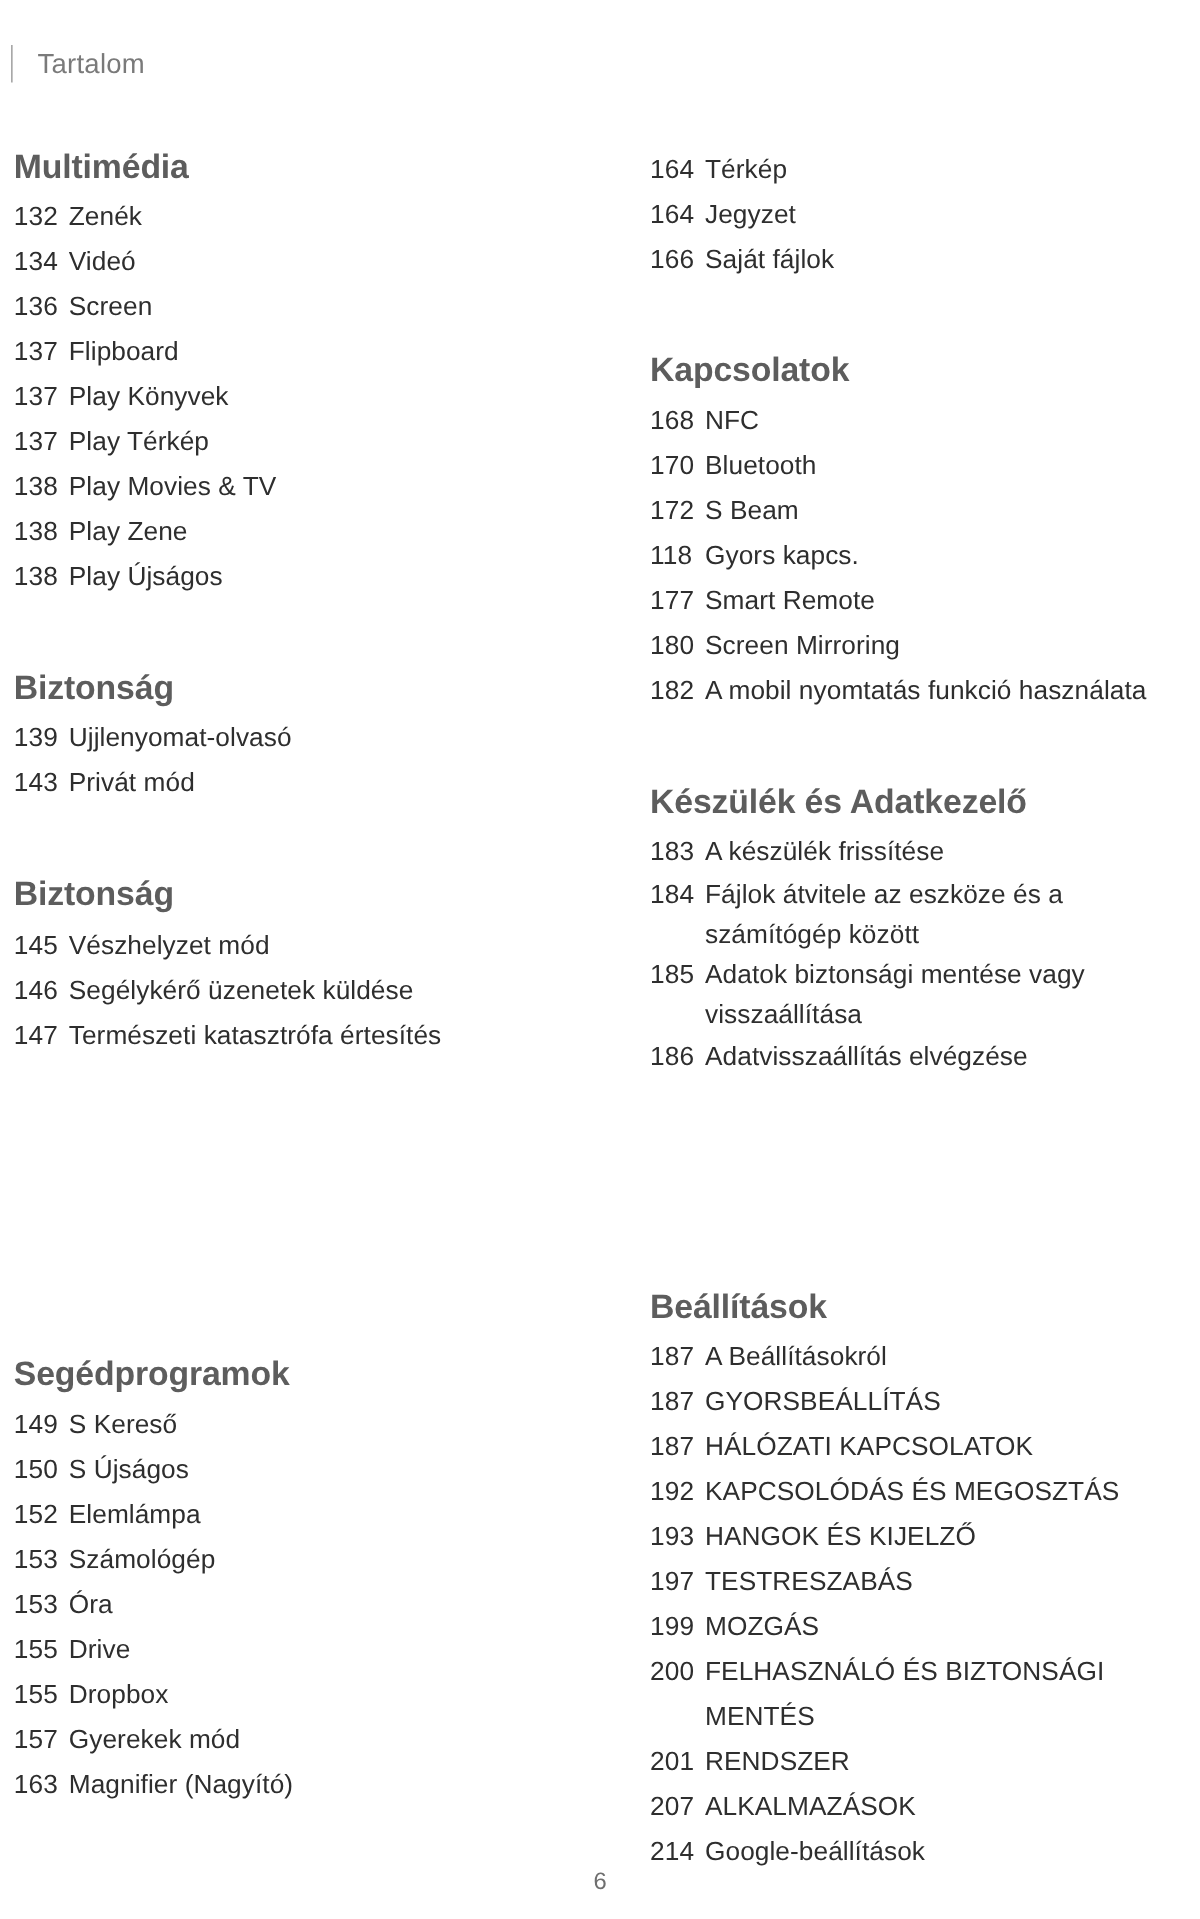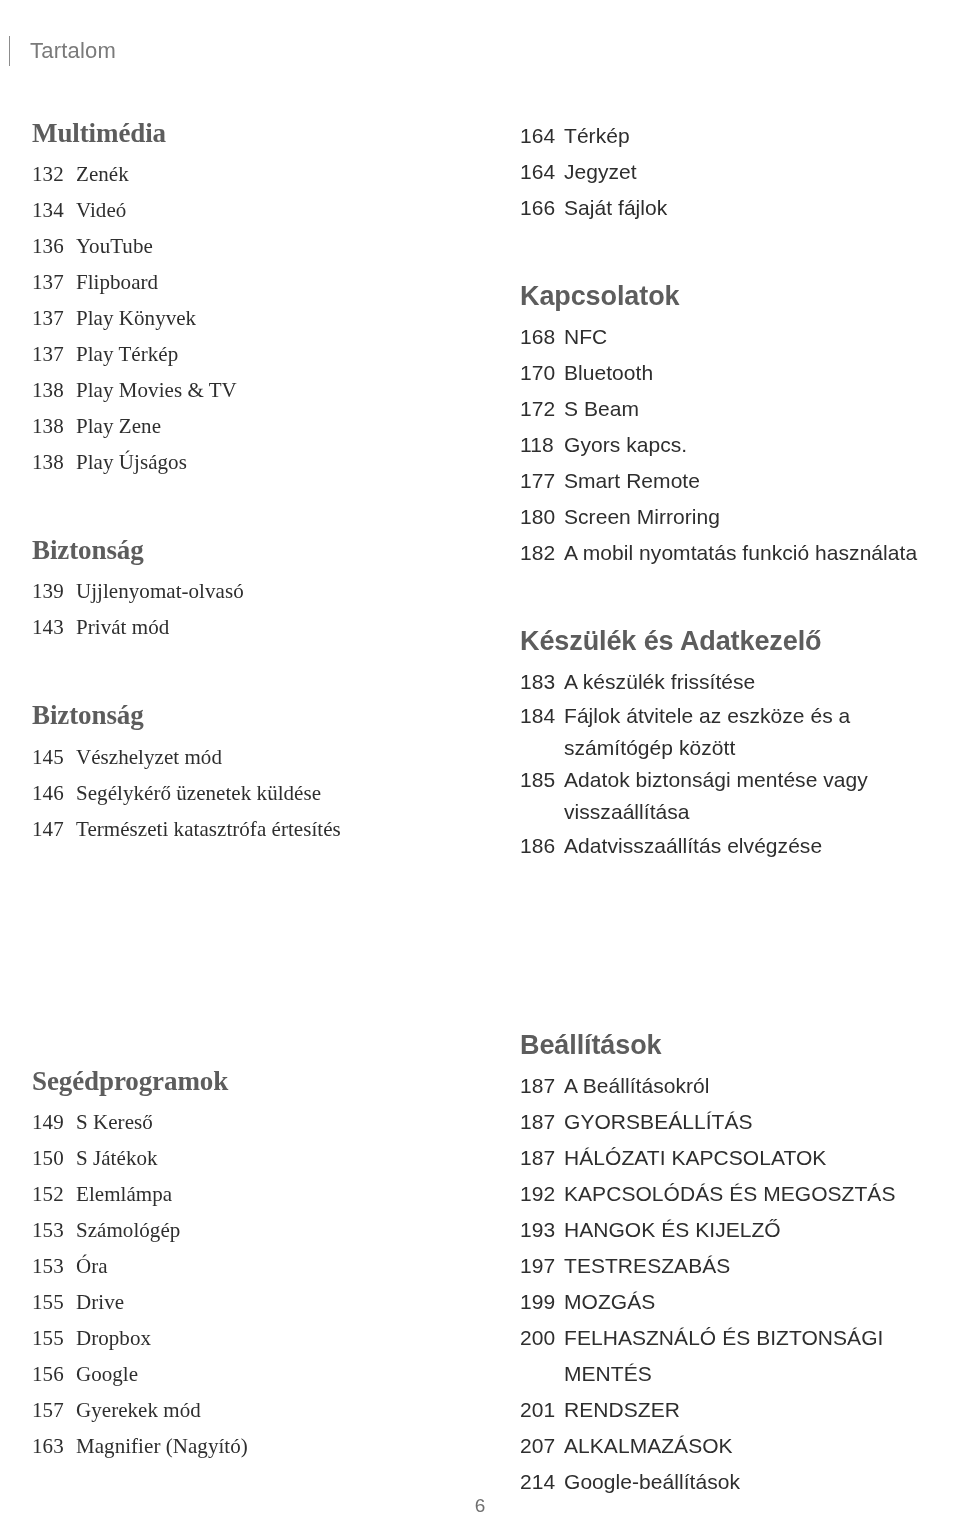--- a/index.html
+++ b/index.html
@@ -48,21 +48,21 @@
     width: 960px;
   }
   .block {
     display: flex;
     width: 960px;
   }
   .col {
     width: 480px;
     box-sizing: border-box;
   }
-  .col.left  { padding-left: 32px;  padding-right: 14px; font-family: Liberation Serif, serif; }
+  .col.left  { padding-left: 11px;  padding-right: 14px; }
   .col.right { padding-left: 520px; padding-right: 8px; margin-left: -480px; width: 960px; }
 
   
   .block-2 { margin-top: 0; }
 
   
   .section { margin-bottom: 0; }
   .section-title {
     font-size: 27px;
     font-weight: bold;
@@ -128,21 +128,21 @@
             <li class="toc-item">
               <span class="toc-page">132</span>
               <span class="toc-label">Zenék</span>
             </li>
             <li class="toc-item">
               <span class="toc-page">134</span>
               <span class="toc-label">Videó</span>
             </li>
             <li class="toc-item">
               <span class="toc-page">136</span>
-              <span class="toc-label">YouTube</span>
+              <span class="toc-label">Screen</span>
             </li>
             <li class="toc-item">
               <span class="toc-page">137</span>
               <span class="toc-label">Flipboard</span>
             </li>
             <li class="toc-item">
               <span class="toc-page">137</span>
               <span class="toc-label">Play Könyvek</span>
             </li>
             <li class="toc-item">
@@ -272,21 +272,21 @@
     <div class="col left">
         <div class="section">
           <div class="section-title">Segédprogramok</div>
           <ul class="toc-list">
             <li class="toc-item">
               <span class="toc-page">149</span>
               <span class="toc-label">S Kereső</span>
             </li>
             <li class="toc-item">
               <span class="toc-page">150</span>
-              <span class="toc-label">S Játékok</span>
+              <span class="toc-label">S Újságos</span>
             </li>
             <li class="toc-item">
               <span class="toc-page">152</span>
               <span class="toc-label">Elemlámpa</span>
             </li>
             <li class="toc-item">
               <span class="toc-page">153</span>
               <span class="toc-label">Számológép</span>
             </li>
             <li class="toc-item">
@@ -295,24 +295,20 @@
             </li>
             <li class="toc-item">
               <span class="toc-page">155</span>
               <span class="toc-label">Drive</span>
             </li>
             <li class="toc-item">
               <span class="toc-page">155</span>
               <span class="toc-label">Dropbox</span>
             </li>
             <li class="toc-item">
-              <span class="toc-page">156</span>
-              <span class="toc-label">Google</span>
-            </li>
-            <li class="toc-item">
               <span class="toc-page">157</span>
               <span class="toc-label">Gyerekek mód</span>
             </li>
             <li class="toc-item">
               <span class="toc-page">163</span>
               <span class="toc-label">Magnifier (Nagyító)</span>
             </li>
           </ul>
         </div>
       </div>

